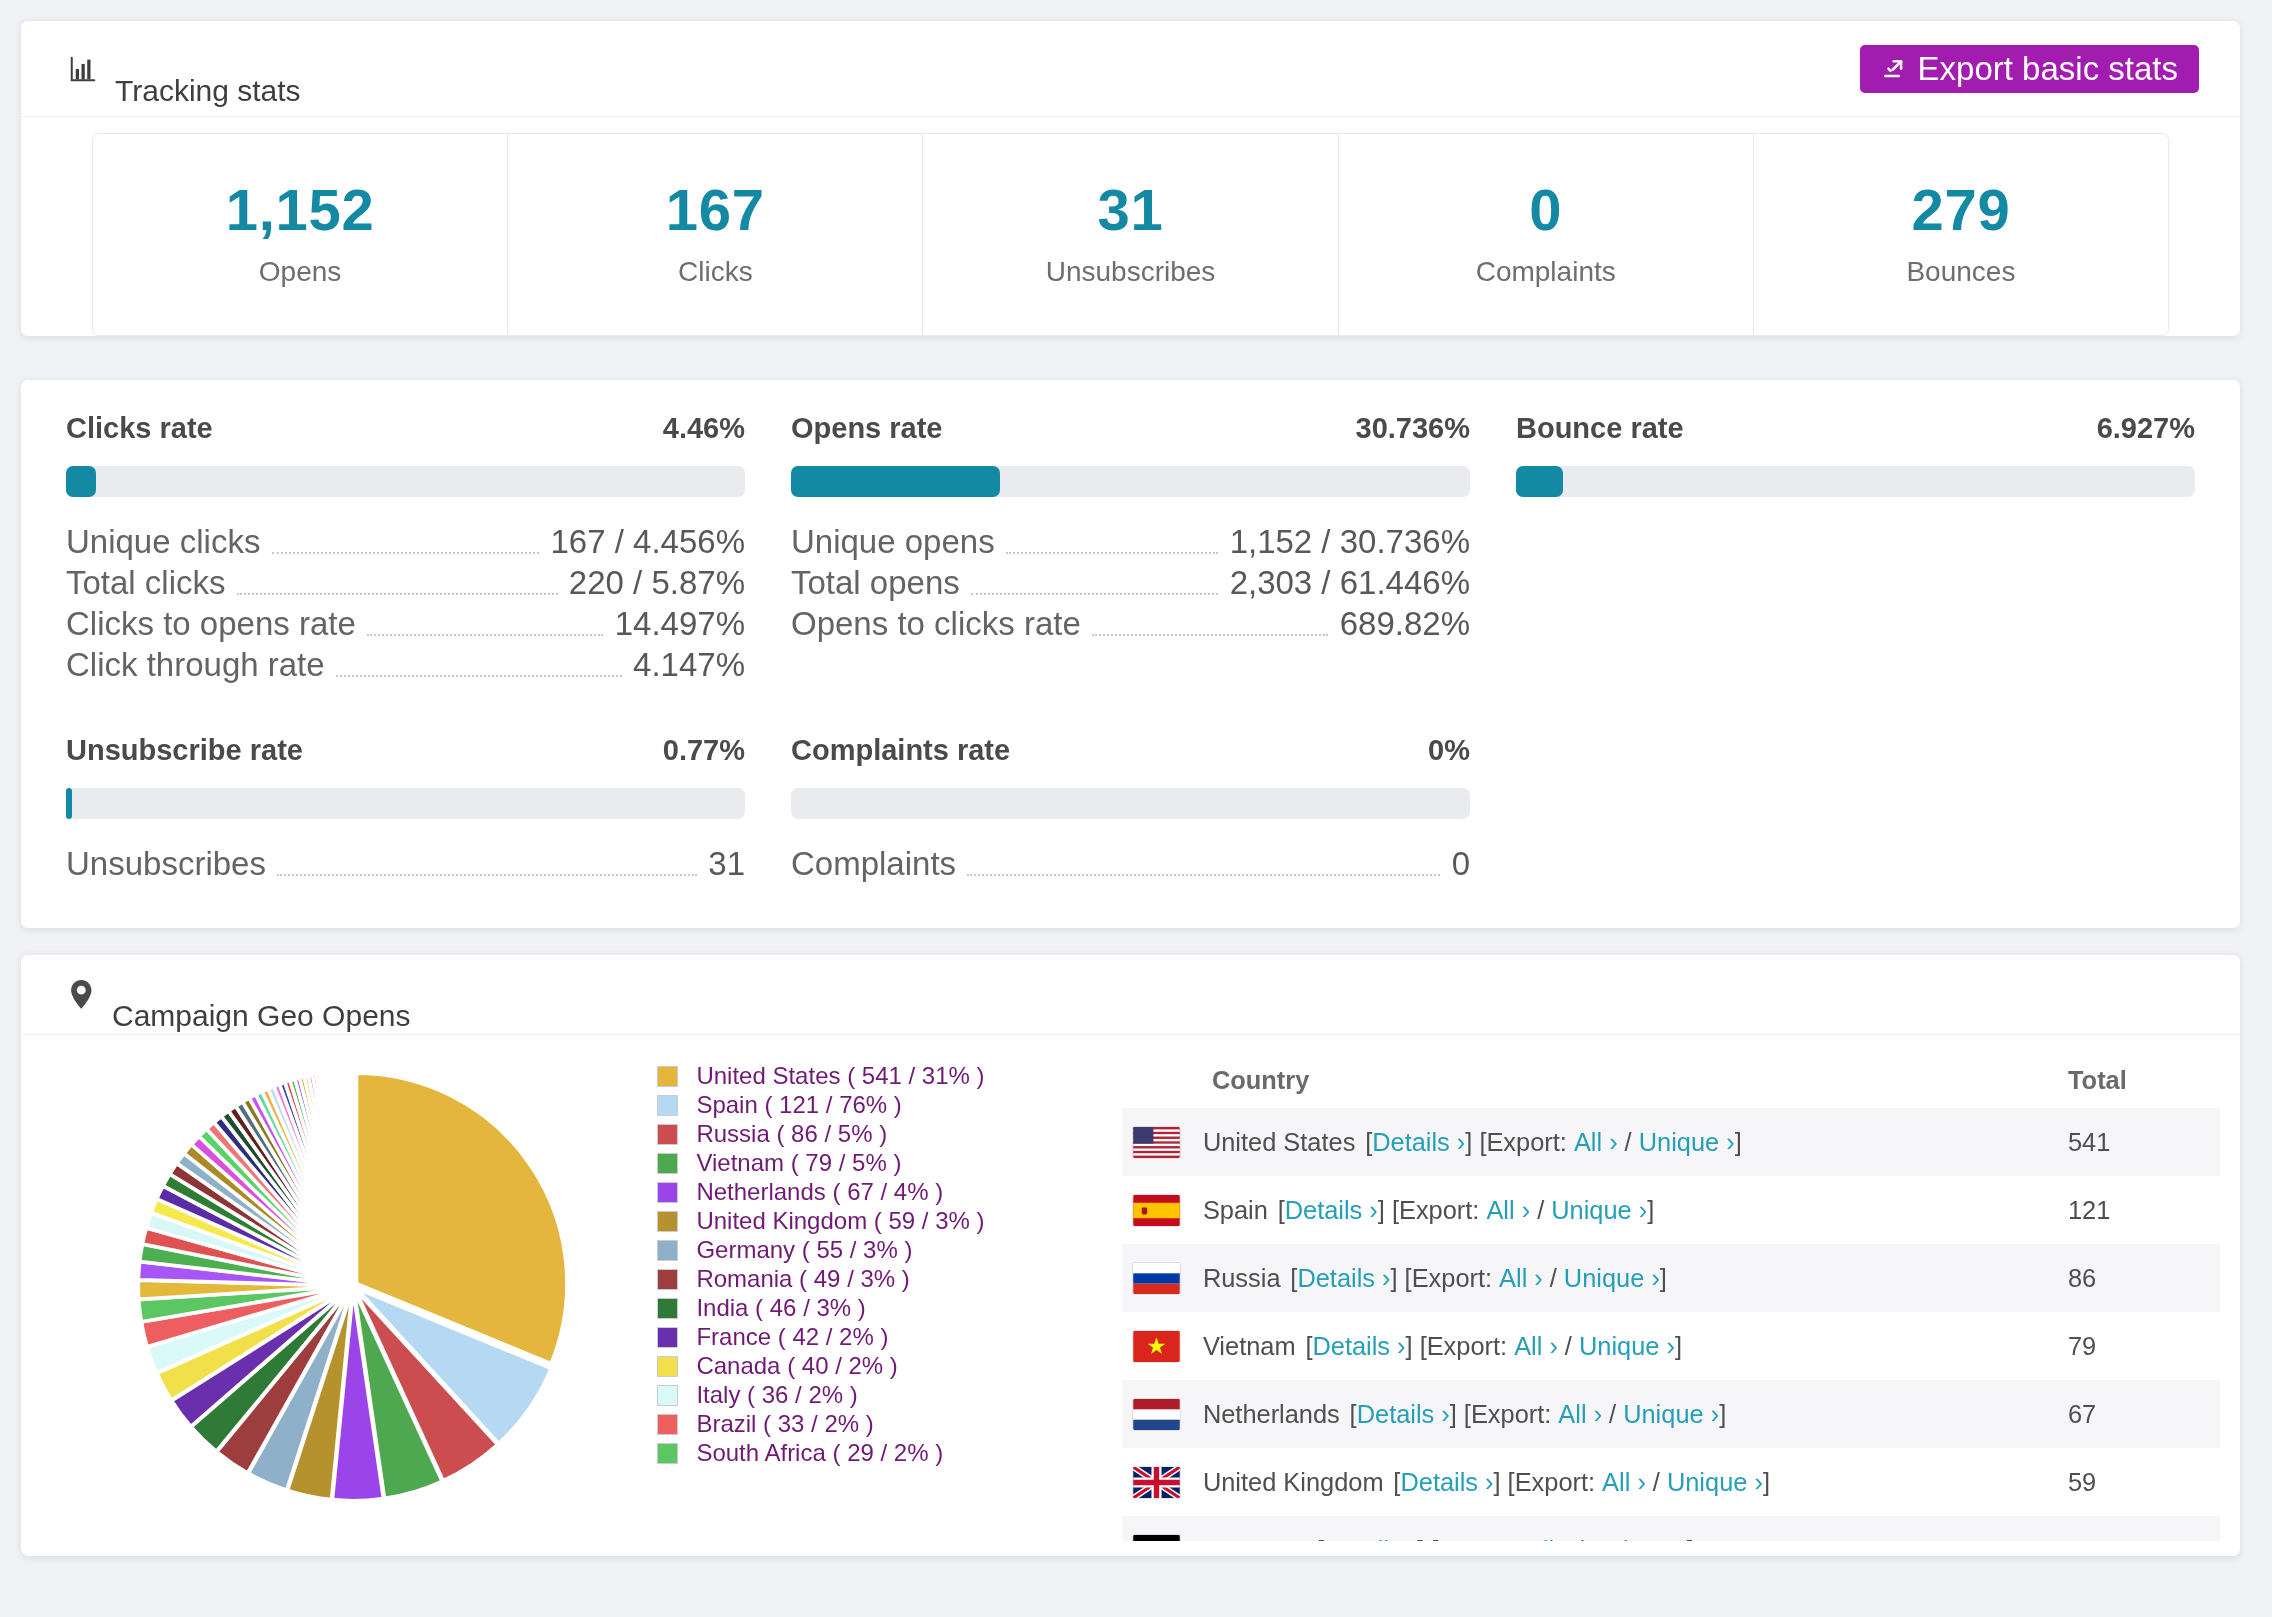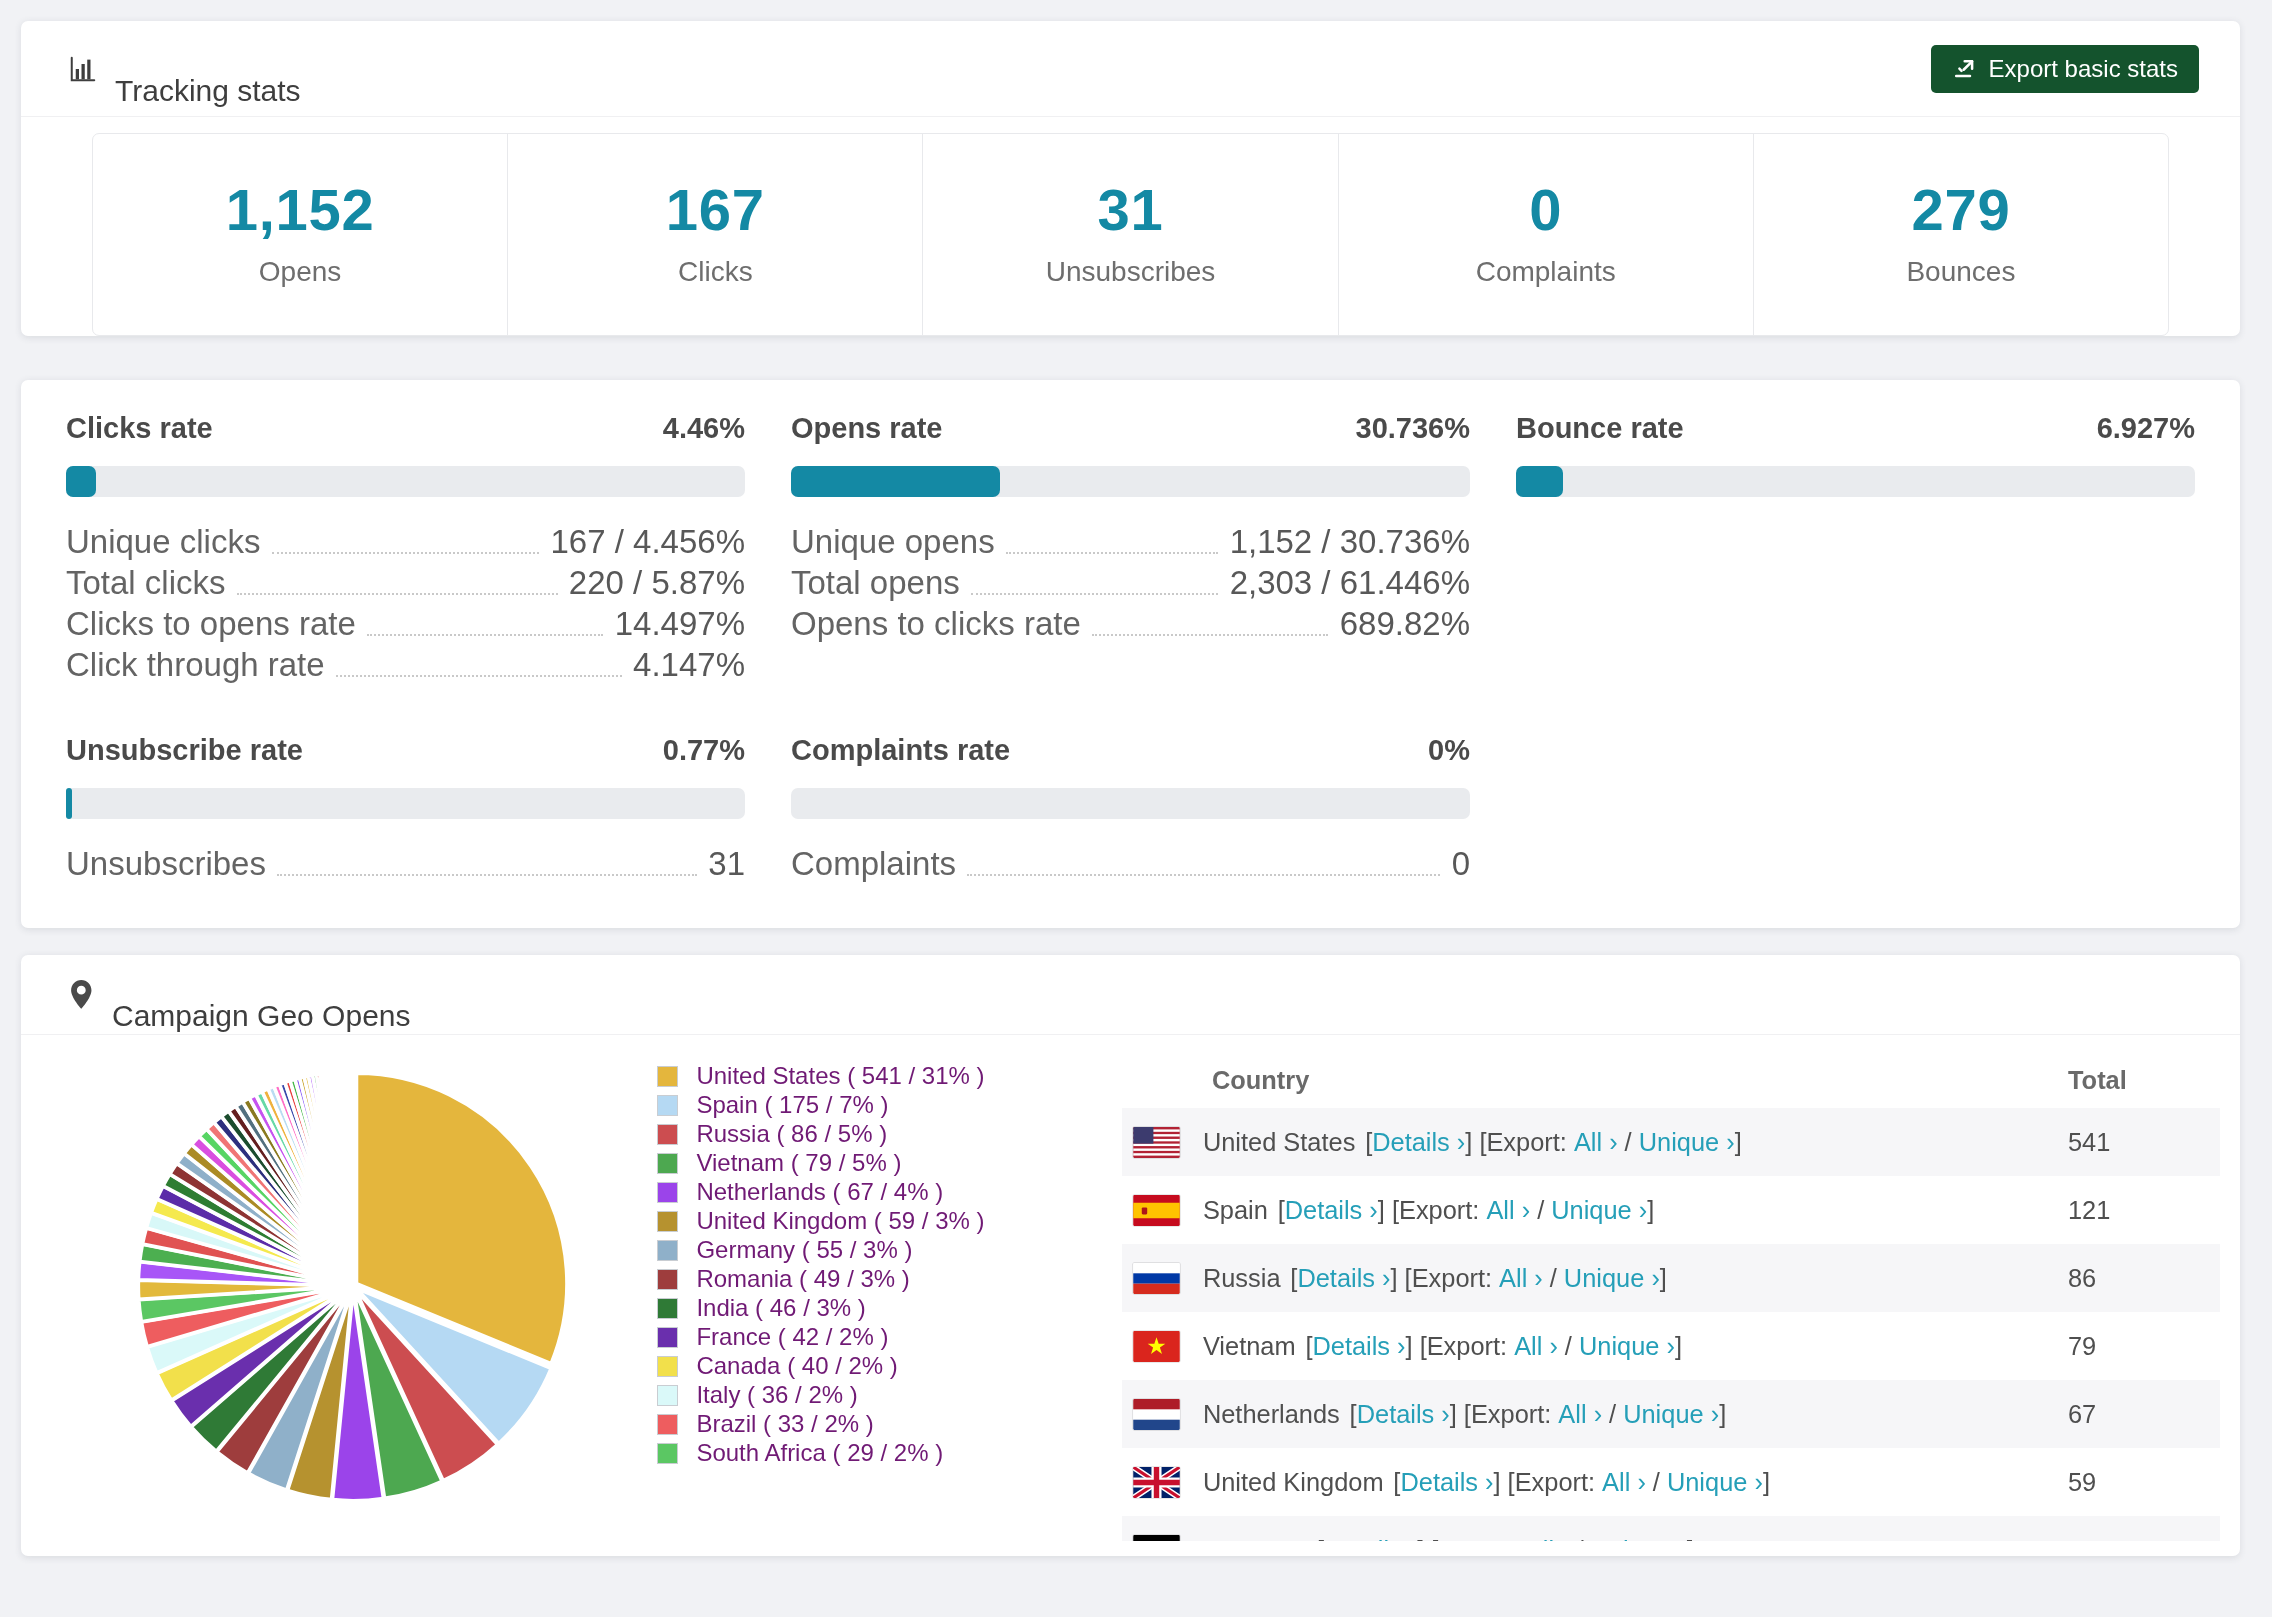--- a/index.html
+++ b/index.html
@@ -19,22 +19,22 @@
 
   
   .card-head { display:flex; align-items:center; height:95px; padding:0 41px 0 47px; }
   .card-head h2 { font-size:30px; font-weight:400; color:#3e3e3e; margin-left:17px;margin-top:44px; }
   .divider { border-top:1.4px solid #f0f0f2; }
   .hicon { width:30px; height:30px; flex:none; display:flex; }
 
   
   .btn-export {
     margin-left:auto; display:flex; align-items:center; gap:11.3px;
-    background:#14532d; color:#fff; border:none; border-radius:5px;
-    font-family:inherit; font-size:24px; height:48px; padding:0 21px; cursor:pointer;
+    background:#a21caf; color:#fff; border:none; border-radius:5px;
+    font-family:inherit; font-size:33px; height:48px; padding:0 21px; cursor:pointer;
   }
 
   
   .summary {
     display:flex; border:1.4px solid #e8e9ec; border-radius:7px;
     margin:16px 71px 44px;
   }
   .sum-cell { flex:1; text-align:center; padding:42px 0 47px; }
   .sum-cell + .sum-cell { border-left:1.4px solid #e8e9ec; }
   .sum-num { font-size:58px; font-weight:700; color:#1489a4; letter-spacing:0.7px; }
@@ -304,21 +304,21 @@
             <path d="M329.97 324.00 L327.14 26.01 A298 298 0 0 1 329.97 26.00 Z" fill="#1b4d2e" stroke="#ffffff" stroke-width="5" stroke-linejoin="round"></path>
           </svg>
       </div>
       <div class="legend" id="legend">
           <div class="leg-item">
             <span class="leg-sw" style="background: rgb(228, 182, 61);"></span>
             <span class="legend-label">United States ( 541 / 31% )</span>
           </div>
           <div class="leg-item">
             <span class="leg-sw" style="background: rgb(181, 217, 243);"></span>
-            <span class="legend-label">Spain ( 175 / 7% )</span>
+            <span class="legend-label">Spain ( 121 / 76% )</span>
           </div>
           <div class="leg-item">
             <span class="leg-sw" style="background: rgb(204, 77, 80);"></span>
             <span class="legend-label">Russia ( 86 / 5% )</span>
           </div>
           <div class="leg-item">
             <span class="leg-sw" style="background: rgb(77, 168, 80);"></span>
             <span class="legend-label">Vietnam ( 79 / 5% )</span>
           </div>
           <div class="leg-item">

